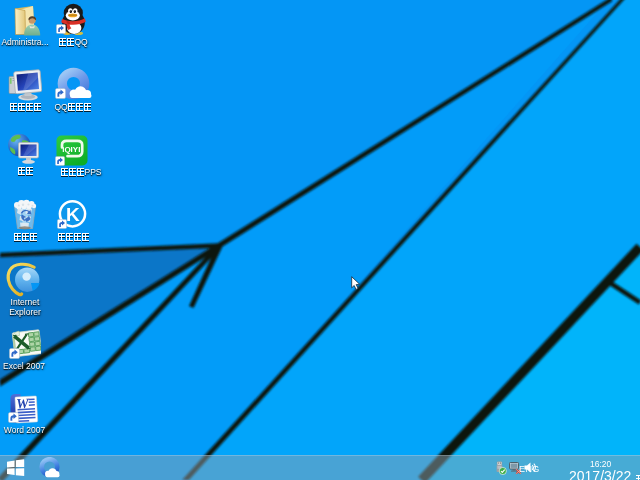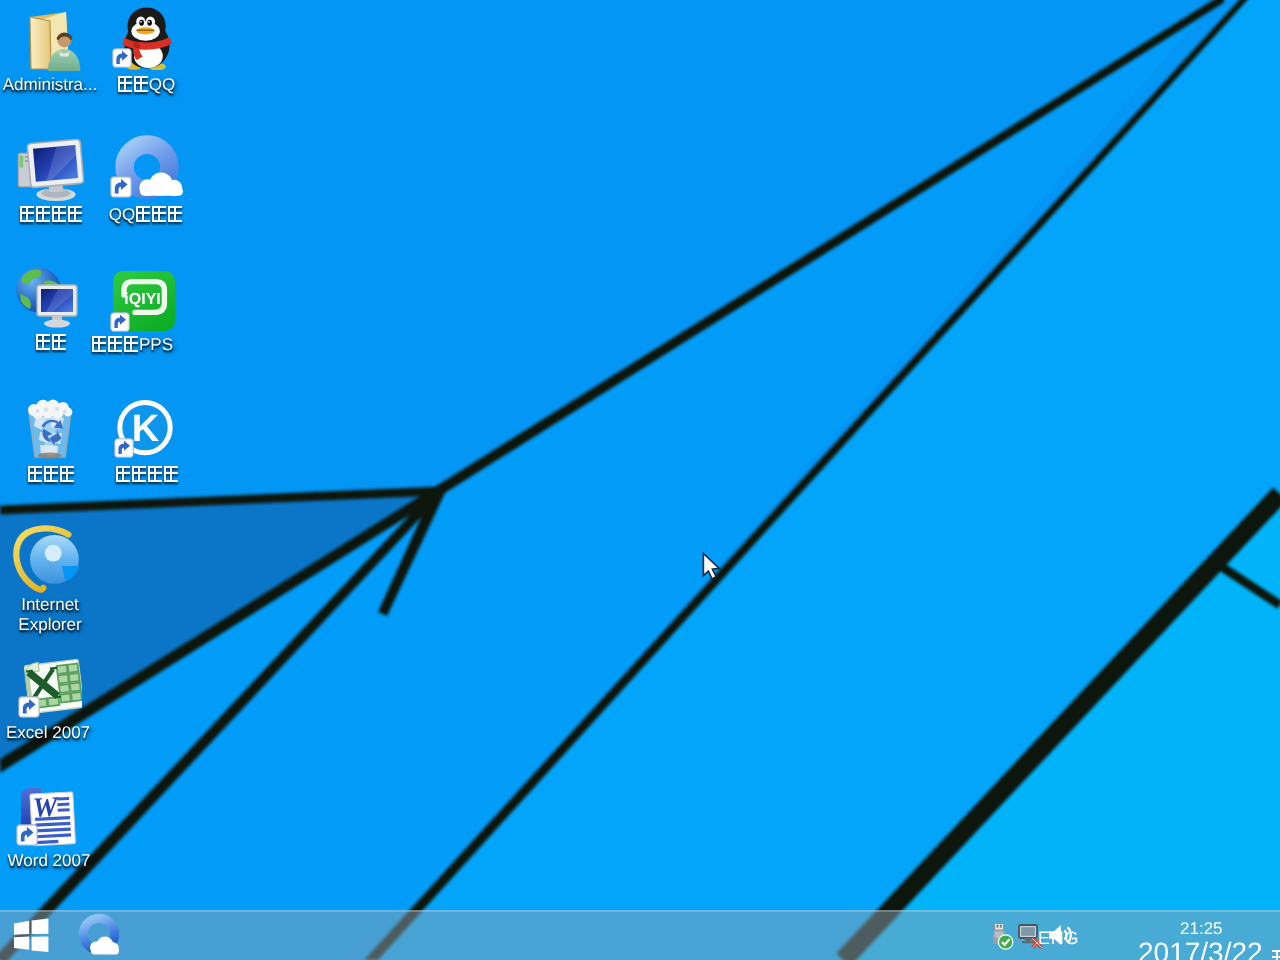--- a/index.html
+++ b/index.html
@@ -288,21 +288,21 @@
 <div class="lbl" style="left:-5px;top:37px;width:60px">Administra...</div>
 <div class="lbl" style="left:-5px;top:102px;width:60px"><i class="cj"></i><i class="cj"></i><i class="cj"></i><i class="cj"></i></div>
 <div class="lbl" style="left:-5px;top:166px;width:60px"><i class="cj"></i><i class="cj"></i></div>
 <div class="lbl" style="left:-5px;top:232px;width:60px"><i class="cj"></i><i class="cj"></i><i class="cj"></i></div>
 <div class="lbl" style="left:-5px;top:297px;width:60px">Internet<br>Explorer</div>
 <div class="lbl" style="left:-6px;top:361px;width:60px">Excel 2007</div>
 <div class="lbl" style="left:-6px;top:425px;width:61px">Word 2007</div>
 
 <div class="lbl" style="left:43px;top:37px;width:60px"><i class="cj"></i><i class="cj"></i>QQ</div>
 <div class="lbl" style="left:43px;top:102px;width:60px">QQ<i class="cj"></i><i class="cj"></i><i class="cj"></i></div>
-<div class="lbl" style="left:35px;top:167px;width:62px"><i class="cj"></i><i class="cj"></i><i class="cj"></i>PPS</div>
+<div class="lbl" style="left:50px;top:167px;width:62px"><i class="cj"></i><i class="cj"></i><i class="cj"></i>PPS</div>
 <div class="lbl" style="left:42px;top:232px;width:62px"><i class="cj"></i><i class="cj"></i><i class="cj"></i><i class="cj"></i></div>
 
 <div id="bar"></div>
 
 <svg class="ic" style="left:7px;top:459px" width="18" height="18" viewBox="0 0 18 18">
  <g fill="#fff">
   <polygon points="0,2.8 7.6,1.4 7.6,8 0,8.4"></polygon>
   <polygon points="8.8,1.2 17.2,0.2 17.2,7.9 8.8,8"></polygon>
   <polygon points="0,9.6 7.6,9.3 7.6,15.9 0,15"></polygon>
   <polygon points="8.8,9.4 17.2,9.3 17.2,17 8.8,16.3"></polygon>
@@ -348,18 +348,18 @@
         <line x1="11.8" y1="7.2" x2="7.2" y2="11.8"></line>
       </g>
 </svg>
 
 <svg class="ic" style="left:524px;top:462px" width="13" height="12" viewBox="0 0 13 12">
  <polygon points="0.5,3.6 3,3.6 6.5,0.5 6.5,10.5 3,7.4 0.5,7.4" fill="#fff"></polygon>
  <path d="M8.2,3.2 a3.2,3.2 0 0 1 0,4.6" stroke="#fff" stroke-width="1.1" fill="none"></path>
  <path d="M9.8,1.6 a5.5,5.5 0 0 1 0,7.8" stroke="#fff" stroke-width="1.1" fill="none"></path>
 </svg>
 <div class="tray" style="left:519px;top:464px;letter-spacing:.4px">ENG</div>
-<div class="tray" style="left:590px;top:459px;font-size:8.5px">21:25</div>
+<div class="tray" style="left:590px;top:459px;font-size:8.5px">16:20</div>
 <div class="tray" style="left:569px;top:468px;font-size:14px">2017/3/22 <i class="cj cjs"></i><i class="cj cjs"></i><i class="cj cjs"></i></div>
 
 <svg class="ic" style="left:350.5px;top:276px" width="10" height="15" viewBox="0 0 10 15">
  <path d="M0.7,0.7 L0.7,11.8 L3.2,9.5 L5,13.4 L7.1,12.4 L5.2,8.6 L8.6,8.2 Z" fill="#fff" stroke="#182838" stroke-width="0.8"></path>
 </svg>
 </div>
 </body></html>

